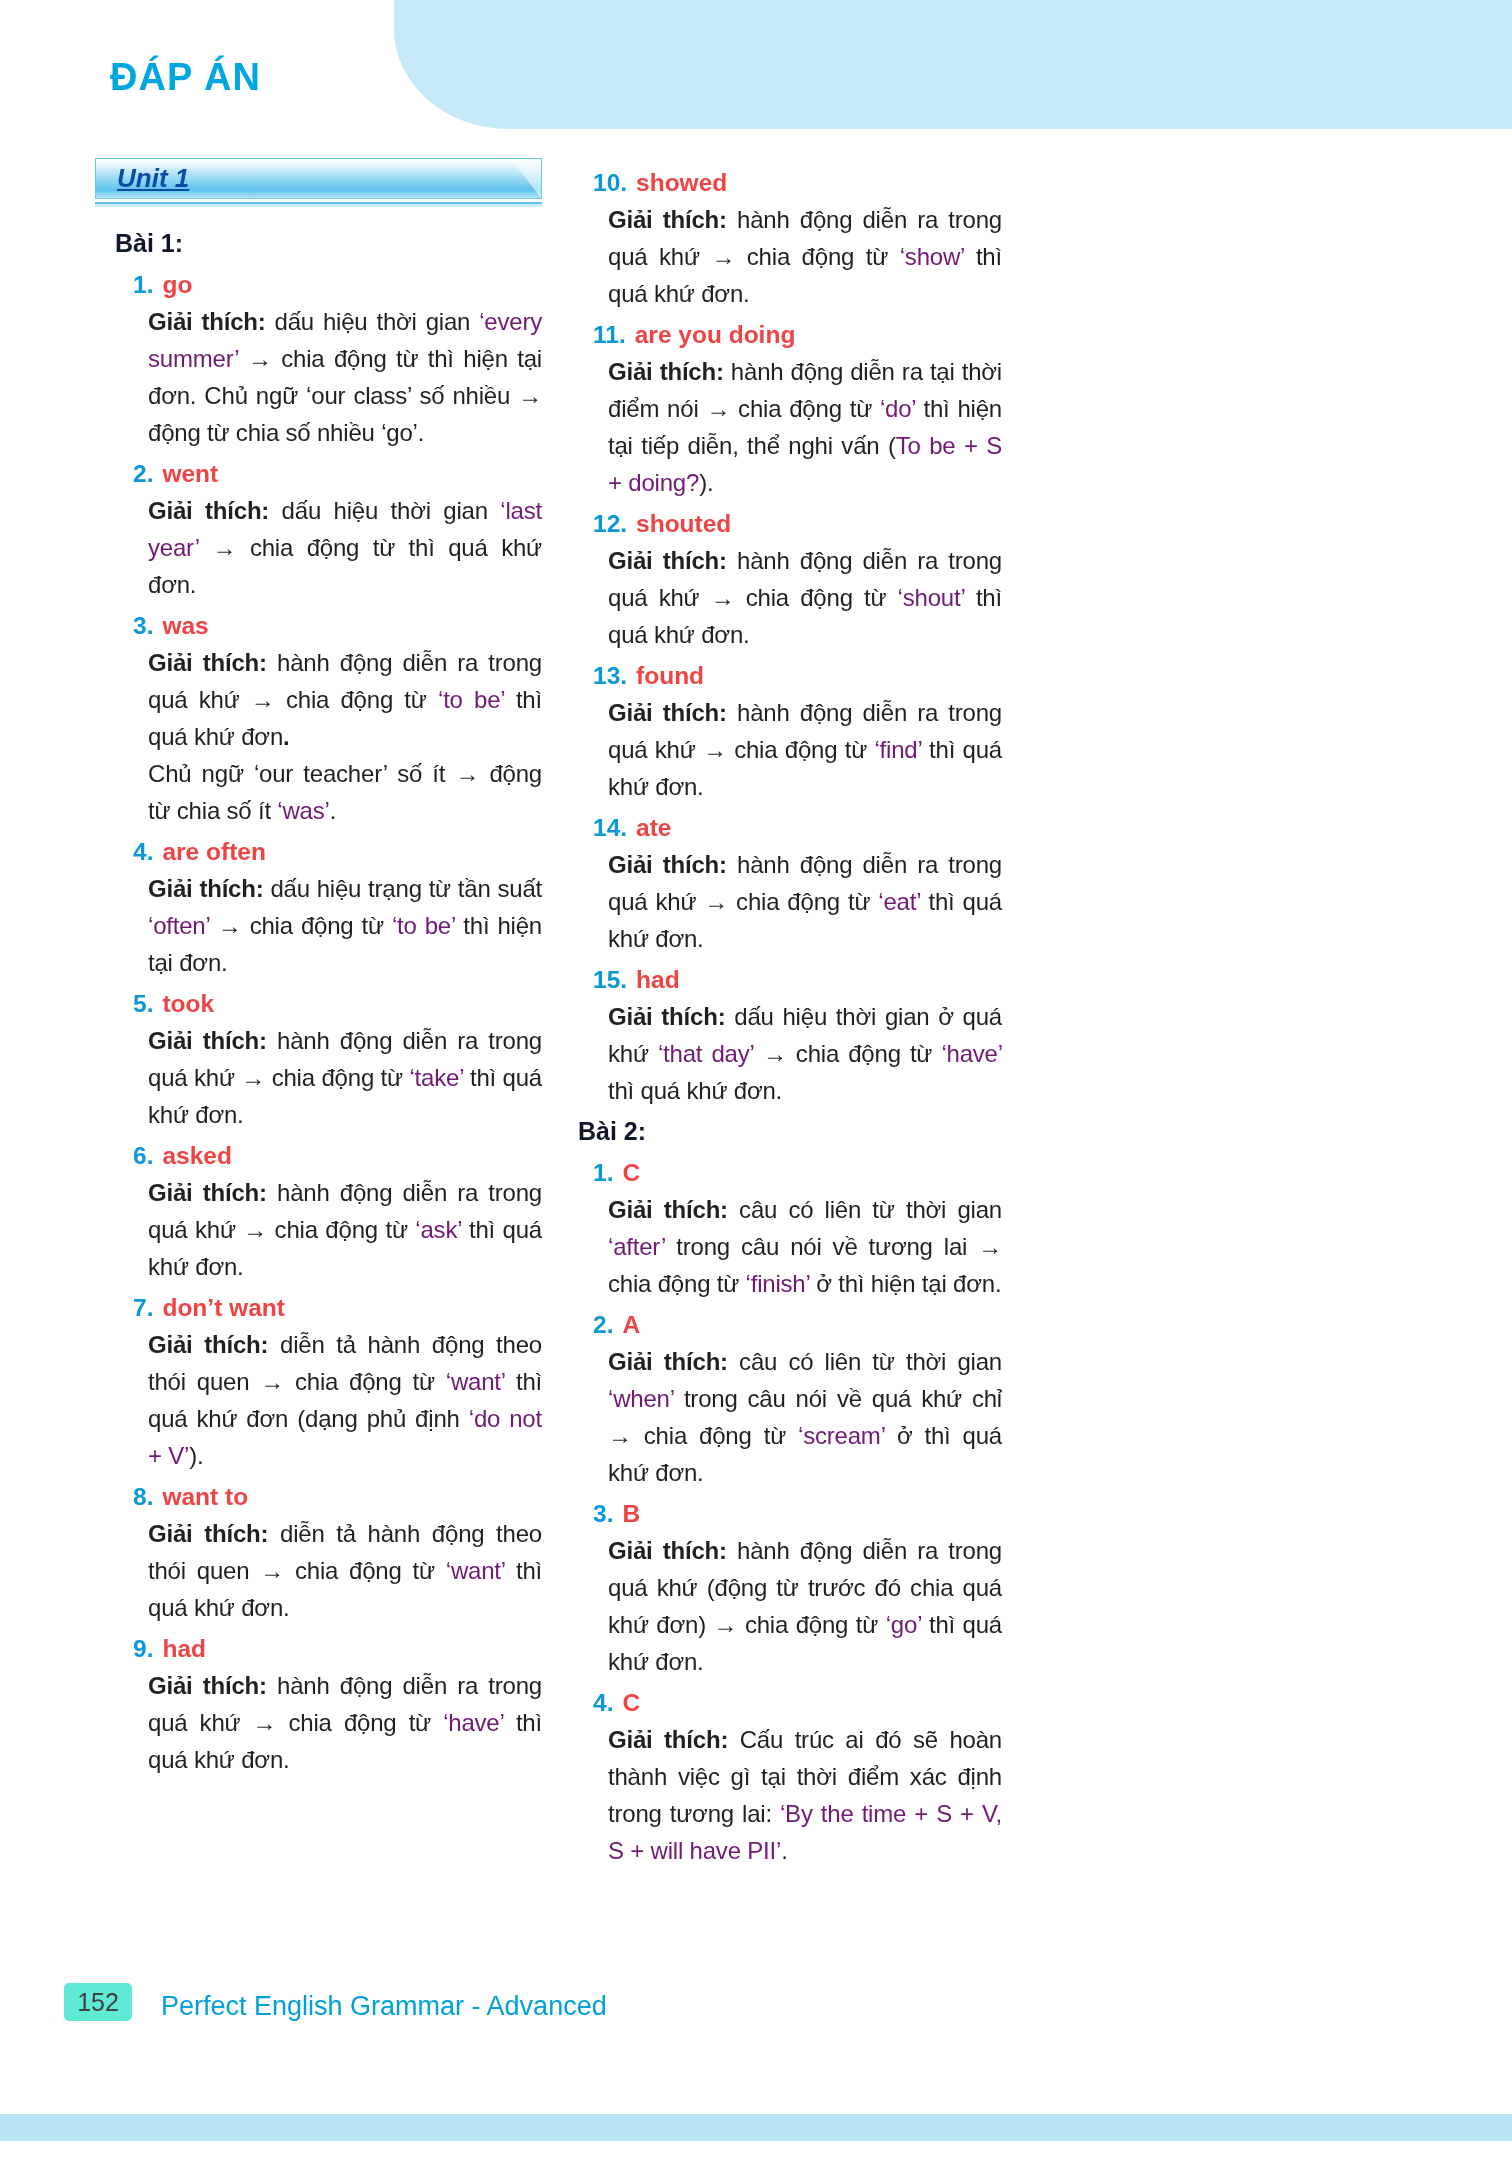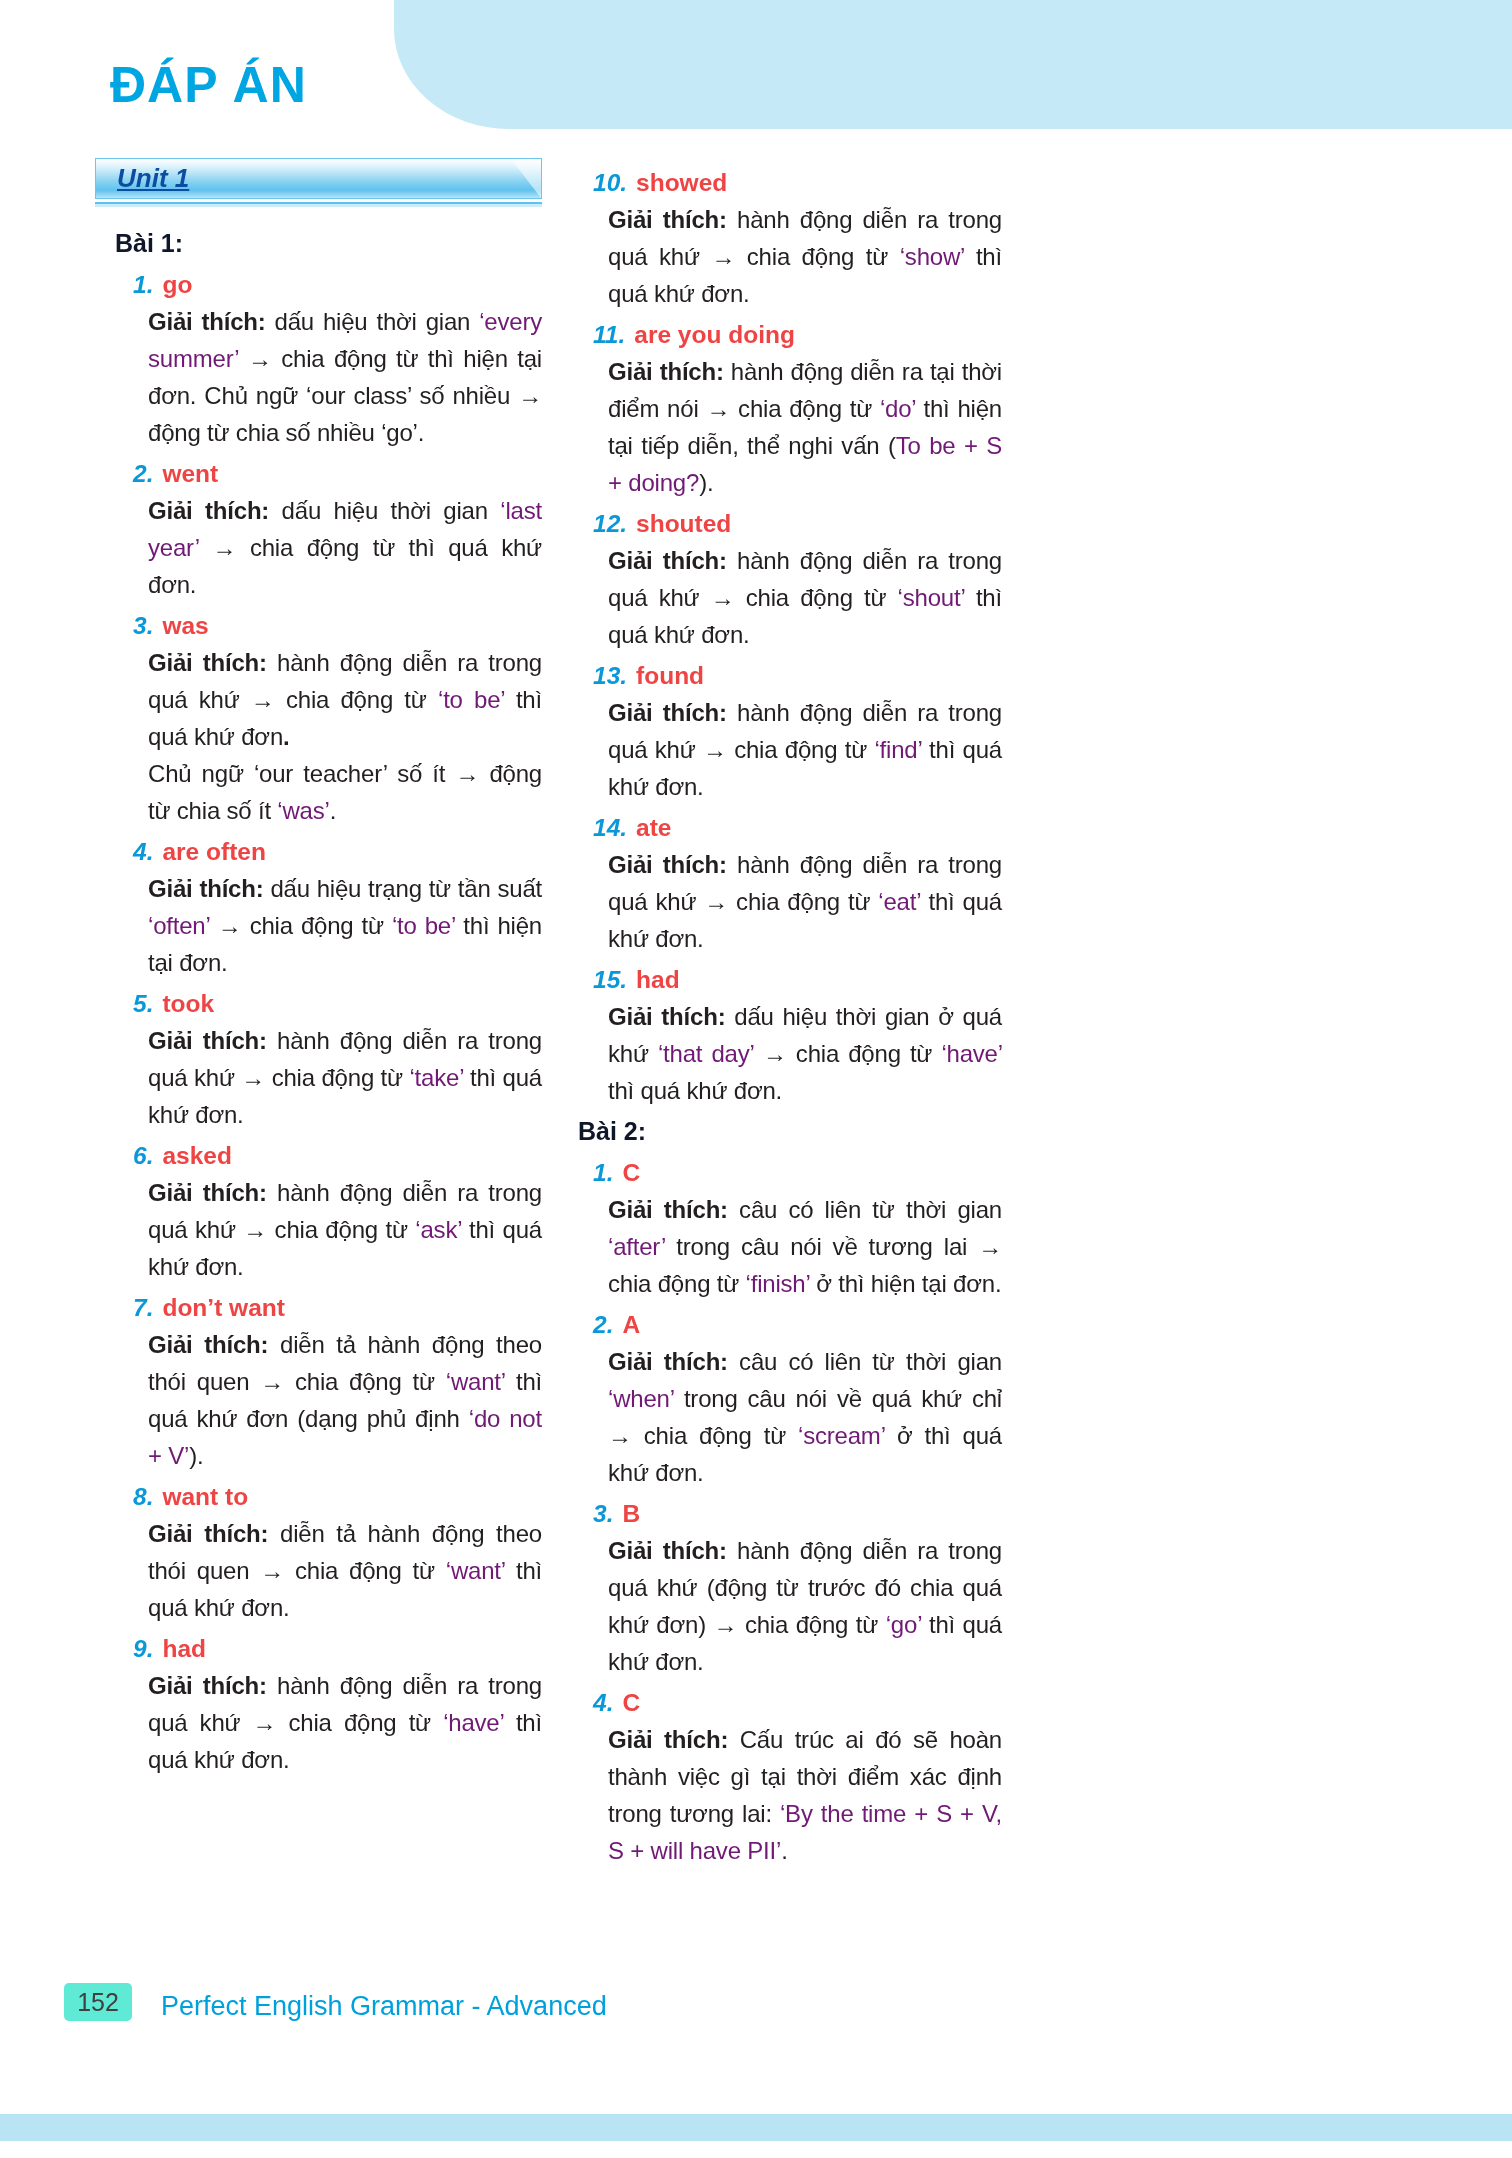--- a/index.html
+++ b/index.html
@@ -7,21 +7,21 @@
   .page {
     position:relative; width:1512px; height:2158px; background:#ffffff;
     font-family:"Liberation Sans","DejaVu Sans",sans-serif; color:#231f20; overflow:hidden;
   }
   .top-band {
     position:absolute; top:0; left:394px; right:0; height:129px;
     background:#c5e9f6; border-bottom-left-radius:115px 100px;
   }
   .page-title {
     position:absolute; top:56px; left:110px;
-    font-size:50px; font-weight:bold; color:#00a6e2; letter-spacing:1px;
+    font-size:38px; font-weight:bold; color:#00a6e2; letter-spacing:1px;
   }
   .col { position:absolute; }
   .col-left  { left:95px;  top:158px; width:447px; }
   .col-right { left:578px; top:160px; width:424px; }
 
   .unit-banner {
     position:relative; height:41px; margin-bottom:26px;
     border:1px solid #6cc7ef;
     background:linear-gradient(180deg,#ffffff 0%,#d9f1fb 22%,#8ed4f2 55%,#5ec2ee 80%,#b7e4f6 100%);
     box-shadow:0 3px 0 #ffffff, 0 5px 0 #5ec2ee, 0 8px 0 #cdecf9;
@@ -38,21 +38,21 @@
   }
 
   .section { font-size:25px; font-weight:bold; color:#0f172a; line-height:37px; margin-bottom:2px; margin-top:4px; }
   .col-left  .section { margin-left:20px; }
   .col-right .section { margin-left:0; }
 
   .item { margin-top:4px; }
   .item-head { font-size:24.5px; font-weight:bold; line-height:37px; }
   .col-left  .item-head { margin-left:38px; }
   .col-right .item-head { margin-left:15px; }
-  .item-head .num { color:#0a98d9; margin-right:9px;font-style:italic; }
+  .item-head .num { color:#0a98d9; margin-right:9px; }
   .item-head .ans { color:#ef4444; }
 
   .expl { font-size:24px; line-height:37px; text-align:justify; letter-spacing:-0.2px; }
   .col-left  .expl { margin-left:53px; width:394px; }
   .col-right .expl { margin-left:30px; width:394px; }
   .run-b { font-weight:bold; }
   .run-c { color:#701a75; }
   .run-n { }
 
   .footer-pagenum {

